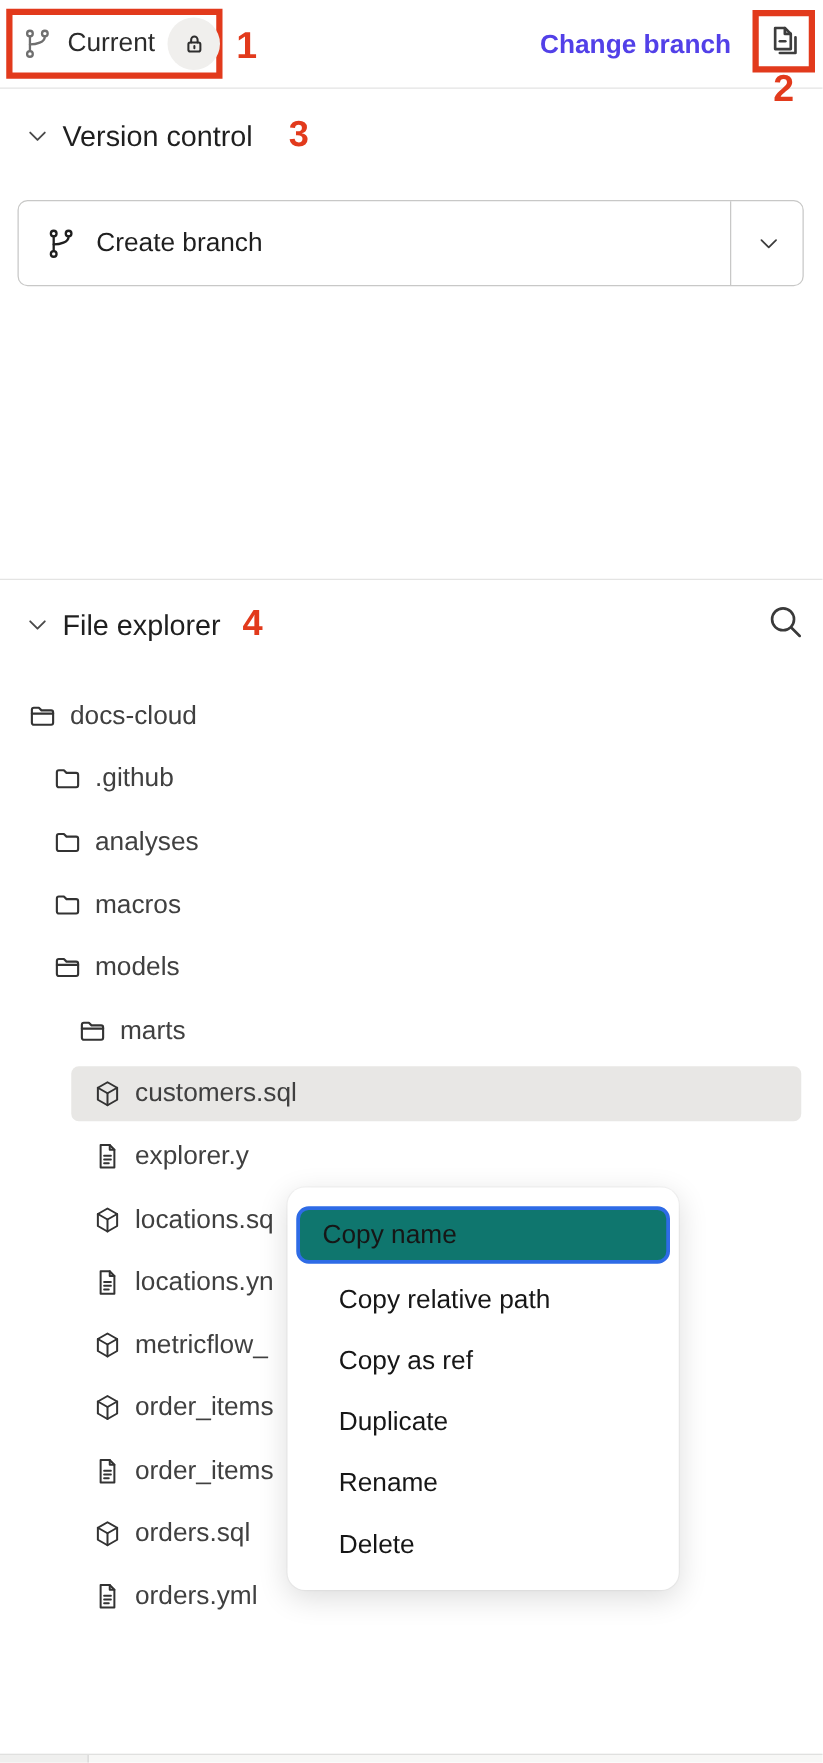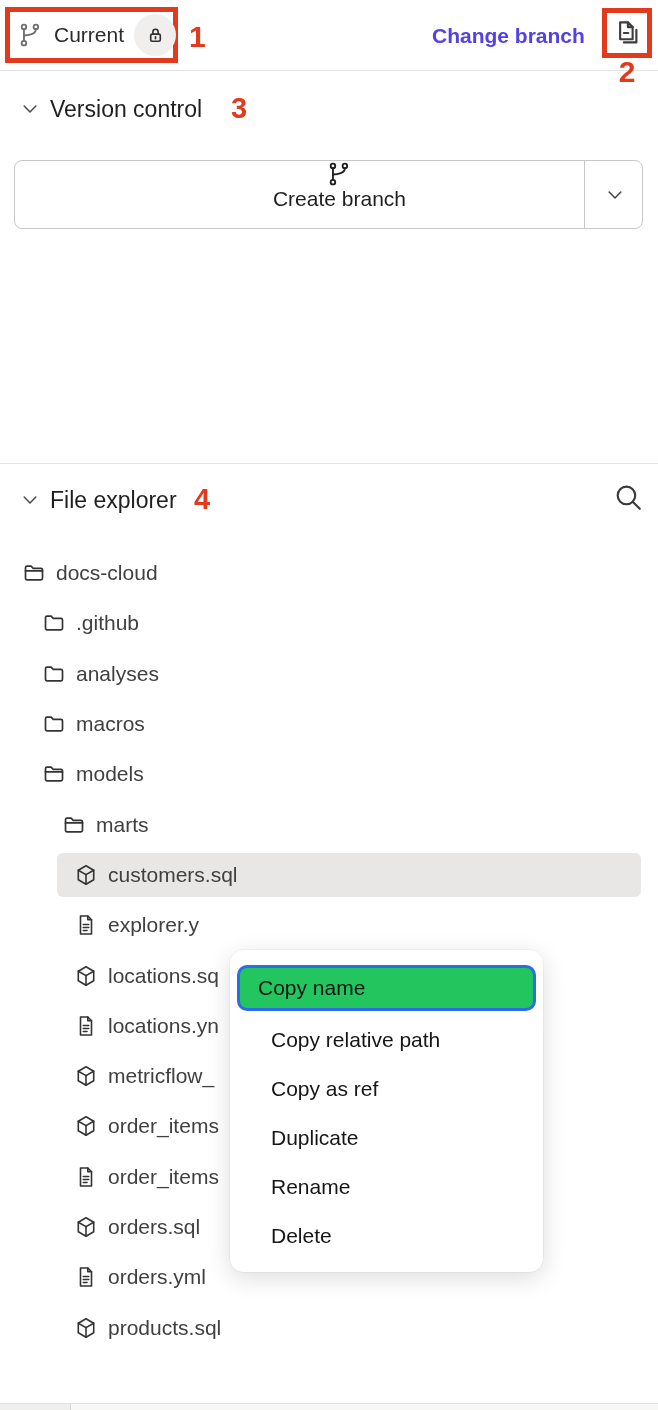--- a/index.html
+++ b/index.html
@@ -37,22 +37,22 @@
   }
 
   
   .section-title { position:absolute; font-size:23px; font-weight:400; color:#1f1f1f; }
   .chev { color:#4a4a4a; }
 
   
   .create-branch {
     position:absolute; left:14px; top:160px; width:629px; height:69px;
     border:1px solid #c8c8c7; border-radius:8px; background:#fff;
-    display:flex; align-items:center; padding-left:22px;
-    font-size:21px; color:#1f1f1f; cursor:pointer;flex-direction:column;
+    display:flex; align-items:center; gap:14px; padding-left:22px;
+    font-size:21px; color:#1f1f1f; cursor:pointer;
   }
   .create-branch .split-divider { position:absolute; right:57px; top:0; bottom:0; width:1px; background:#c8c8c7; }
   .create-branch .split-chev { position:absolute; right:17px; top:24px; color:#3d3d3d; }
 
   .fe-divider { position:absolute; top:463px; left:0; right:0; height:1px; background:#e4e4e3; }
   .search-btn { position:absolute; left:612px; top:481px; color:#3a3a3a; cursor:pointer; }
 
   
   .tree { position:absolute; top:548px; left:0; right:0; }
   .tree-row { position:relative; height:50.3px; display:flex; align-items:center; font-size:21px; color:#404040; cursor:pointer; }
@@ -69,21 +69,21 @@
   .ctx-menu {
     position:absolute; left:230px; top:950px; width:313px;
     background:#ffffff; border-radius:14px; z-index:10;
     box-shadow:0 6px 24px rgba(0,0,0,.14), 0 0 0 1px rgba(0,0,0,.03);
     padding:12px 0;
   }
   .ctx-item { height:49px; display:flex; align-items:center; padding-left:41px;
     font-size:21px; color:#161616; cursor:pointer; }
   .ctx-item.focused {
     height:46px; margin:3px 7px 4px; padding-left:18px;
-    border:3px solid var(--focus); border-radius:10px; background:#22c55e;
+    border:3px solid var(--focus); border-radius:10px; background:#0f766e;
   }
 
   
   .bottom-strip { position:absolute; left:0; right:0; top:1403px; height:7px;
     background:#f7f7f6; border-top:1px solid #e0e0df; }
   .bottom-strip .seg { position:absolute; left:0; top:0; bottom:0; width:71px;
     background:#efefee; border-right:1px solid #d6d6d5; }
 </style>
 </head>
 <body>
@@ -314,30 +314,20 @@
         <svg width="24" height="24" viewBox="0 0 24 24" fill="none" stroke="currentColor" stroke-linecap="round" stroke-linejoin="round" stroke-width="1.6">
           <path d="M6.5 3 H13.8 L17.5 6.8 V21 H6.5 Z"></path>
           <path d="M13.8 3 V6.8 H17.5"></path>
           <path d="M9.3 11.5 H14.7"></path>
           <path d="M9.3 14.5 H14.7"></path>
           <path d="M9.3 17.5 H13"></path>
         </svg>
       </span>
       <span class="tlabel">orders.yml</span>
     </div>
-    <div class="tree-row">
-      <span class="ticon ind-3">
-        <svg width="24" height="24" viewBox="0 0 24 24" fill="none" stroke="currentColor" stroke-linecap="round" stroke-linejoin="round" stroke-width="1.6">
-          <path d="M12 2.8 L19.7 7.2 V16.8 L12 21.2 L4.3 16.8 V7.2 Z"></path>
-          <path d="M4.3 7.2 L12 11.6 L19.7 7.2"></path>
-          <path d="M12 11.6 V21.2"></path>
-        </svg>
-      </span>
-      <span class="tlabel">products.sql</span>
-    </div>
   </div>
 
 <div class="ctx-menu" id="ctx-menu">
     <div class="ctx-item focused">Copy name</div>
     <div class="ctx-item">Copy relative path</div>
     <div class="ctx-item">Copy as ref</div>
     <div class="ctx-item">Duplicate</div>
     <div class="ctx-item">Rename</div>
     <div class="ctx-item">Delete</div>
   </div>

